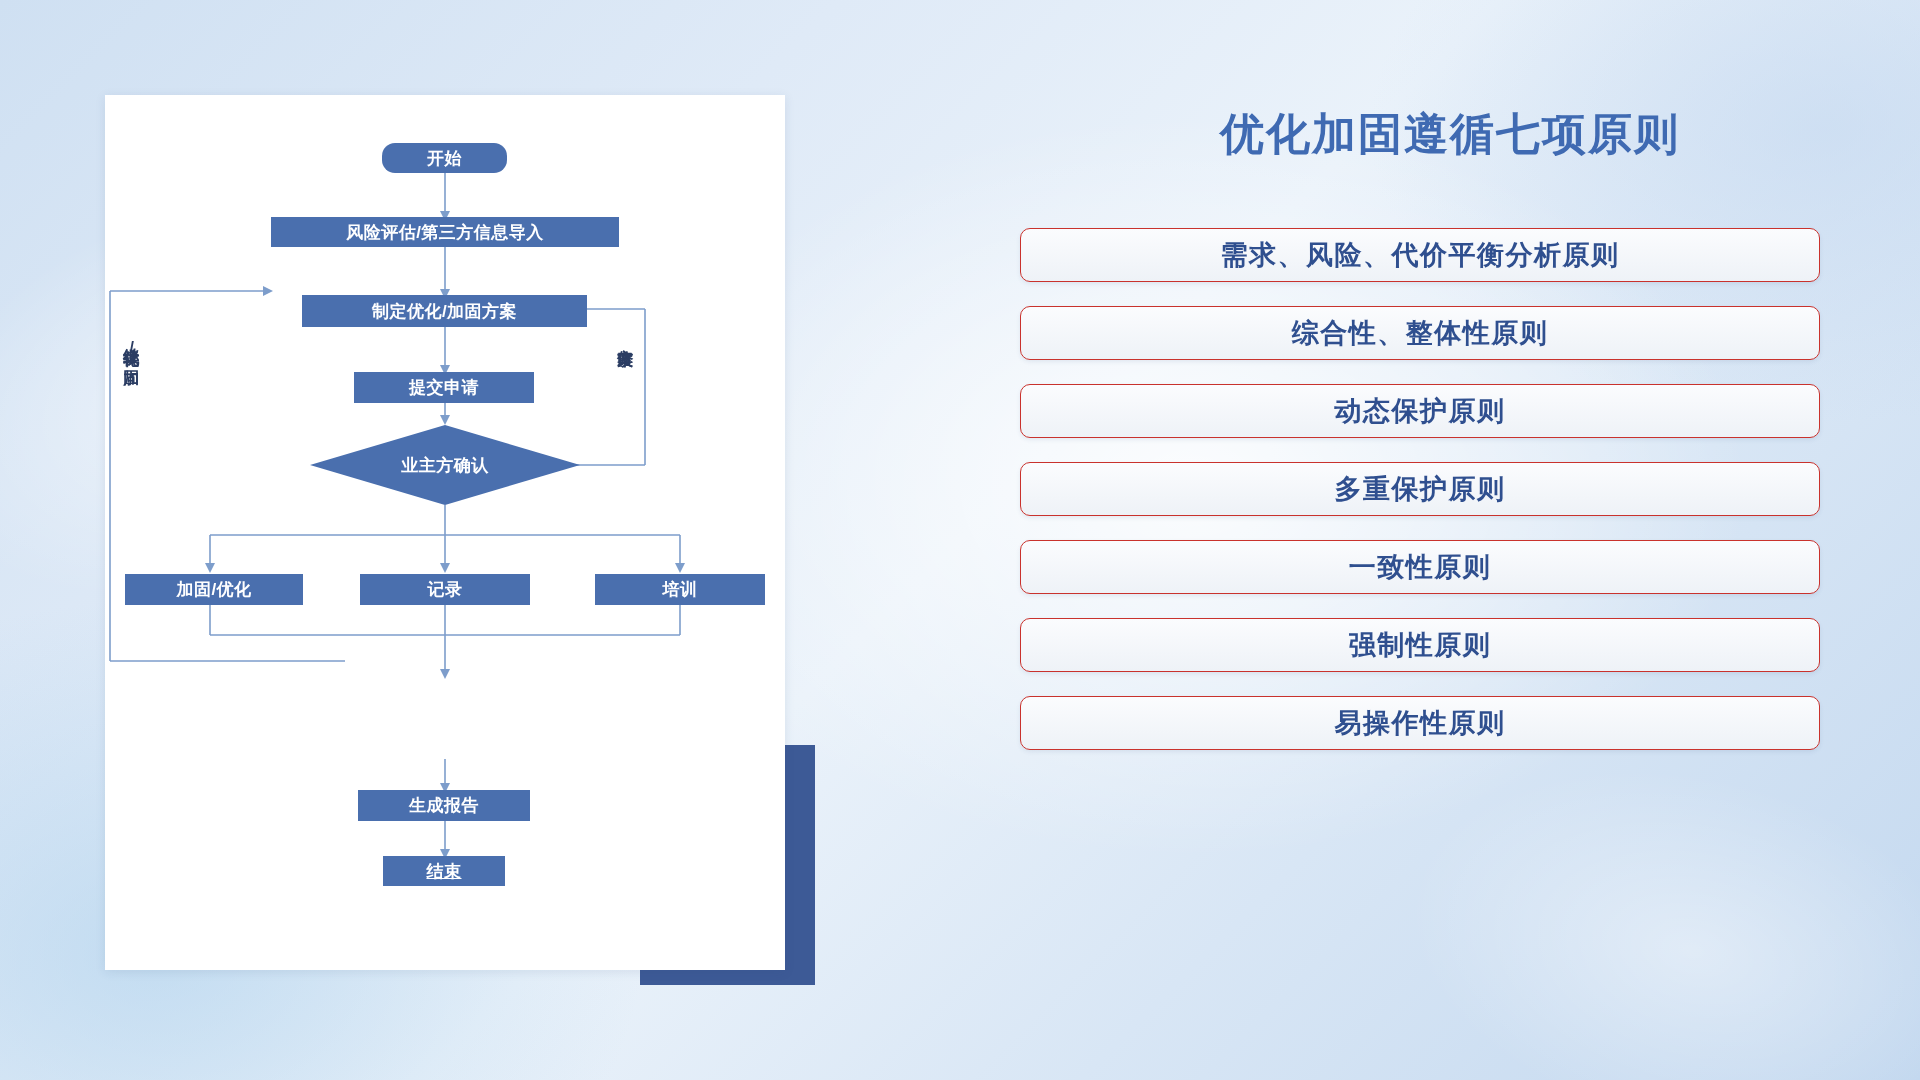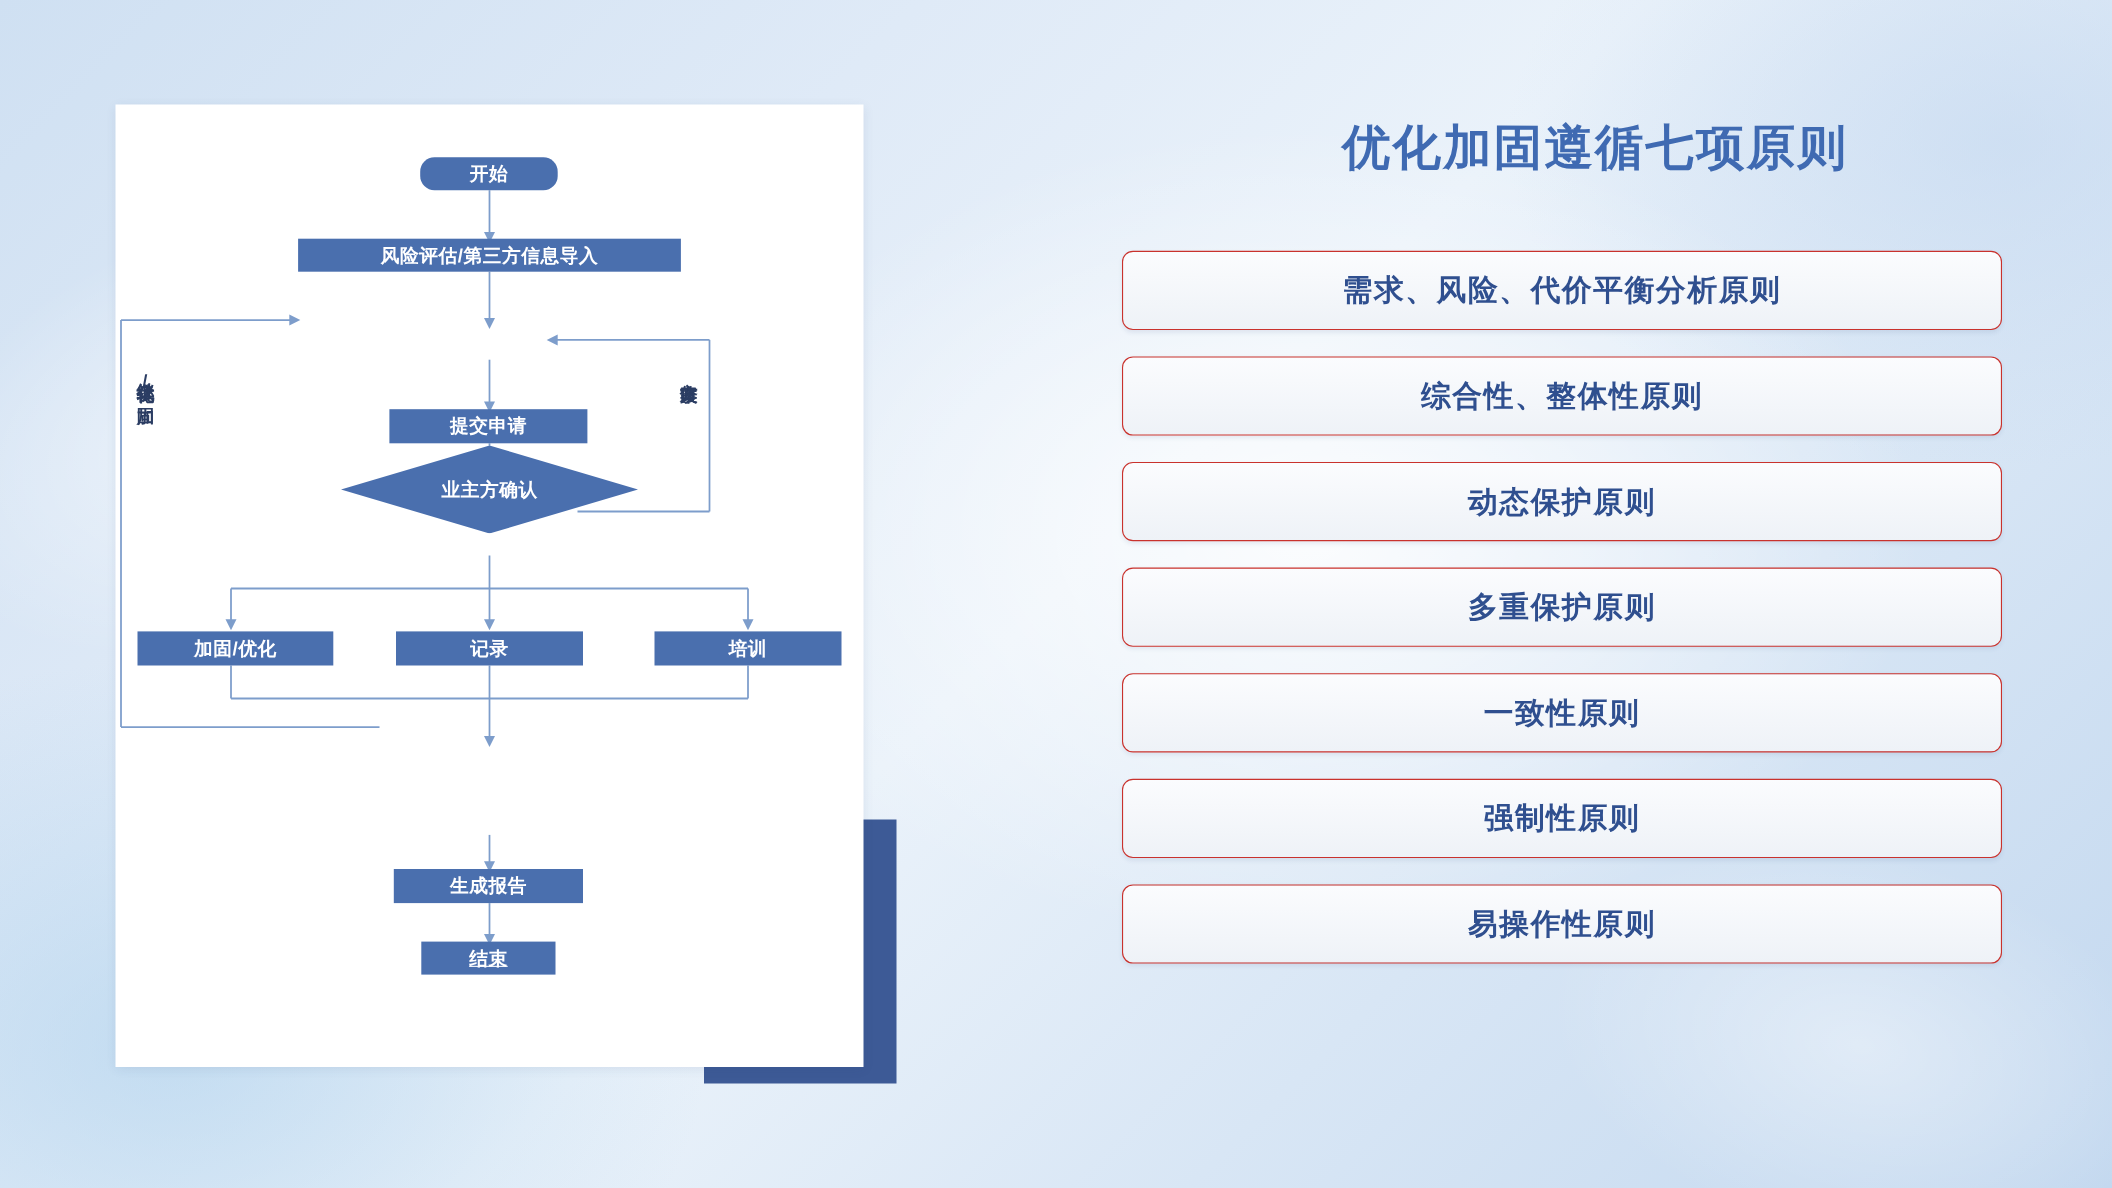--- a/index.html
+++ b/index.html
@@ -118,21 +118,21 @@
     letter-spacing: 2px;
   }
   .principles {
     position: absolute;
     left: 1020px;
     top: 228px;
     width: 800px;
   }
   .principle {
     position: relative;
-    height: 72px;
+    height: 54px;
     margin-bottom: 24px;
     border: 1.5px solid #c9322d;
     border-radius: 10px;
     background: linear-gradient(180deg, #fbfcfe 0%, #eef2f7 100%);
     box-shadow: 0 2px 4px rgba(60,90,140,0.10);
     display: flex;
     align-items: center;
     justify-content: center;
     box-sizing: border-box;
   }
@@ -206,26 +206,29 @@
       </svg>
 
       <div class="node" style="left:277px; top:48px; width:125px; height:30px;border-radius:13px;">
         <span>开始</span>
       </div>
 
       <div class="node" style="left:166px; top:122px; width:348px; height:30px;">
         <span>风险评估/第三方信息导入</span>
       </div>
 
+      <div class="node" style="left:197px; top:200px; width:285px; height:32px;">
+        <span>制定优化/加固方案</span>
+      </div>
 
       <div class="node" style="left:249px; top:277px; width:180px; height:31px;">
         <span>提交申请</span>
       </div>
 
-      <div class="diamond-wrap" style="left:205px; top:310px; width:270px; height:80px;justify-content:center;">
+      <div class="diamond-wrap" style="left:205px; top:330px; width:270px; height:80px;justify-content:center;">
         <div class="dshape"></div>
         <span class="dlabel">业主方确认</span>
       </div>
 
       <div class="node" style="left:20px; top:479px; width:178px; height:31px;">
         <span>加固/优化</span>
       </div>
 
       <div class="node" style="left:255px; top:479px; width:170px; height:31px;">
         <span>记录</span>

